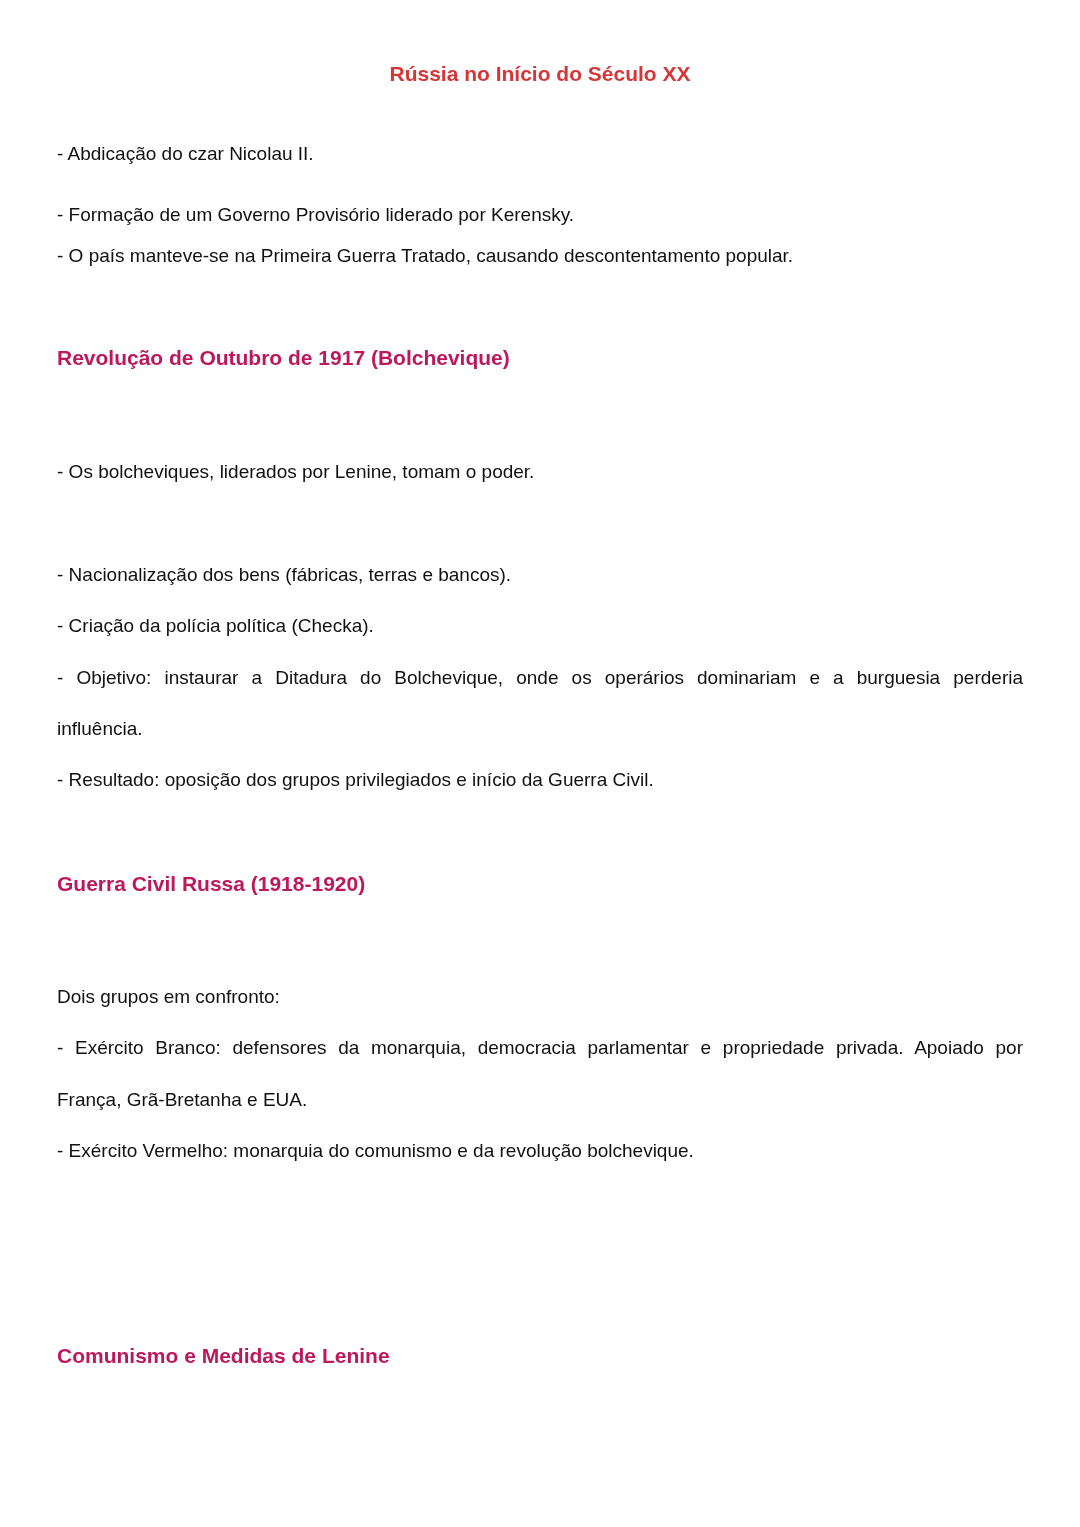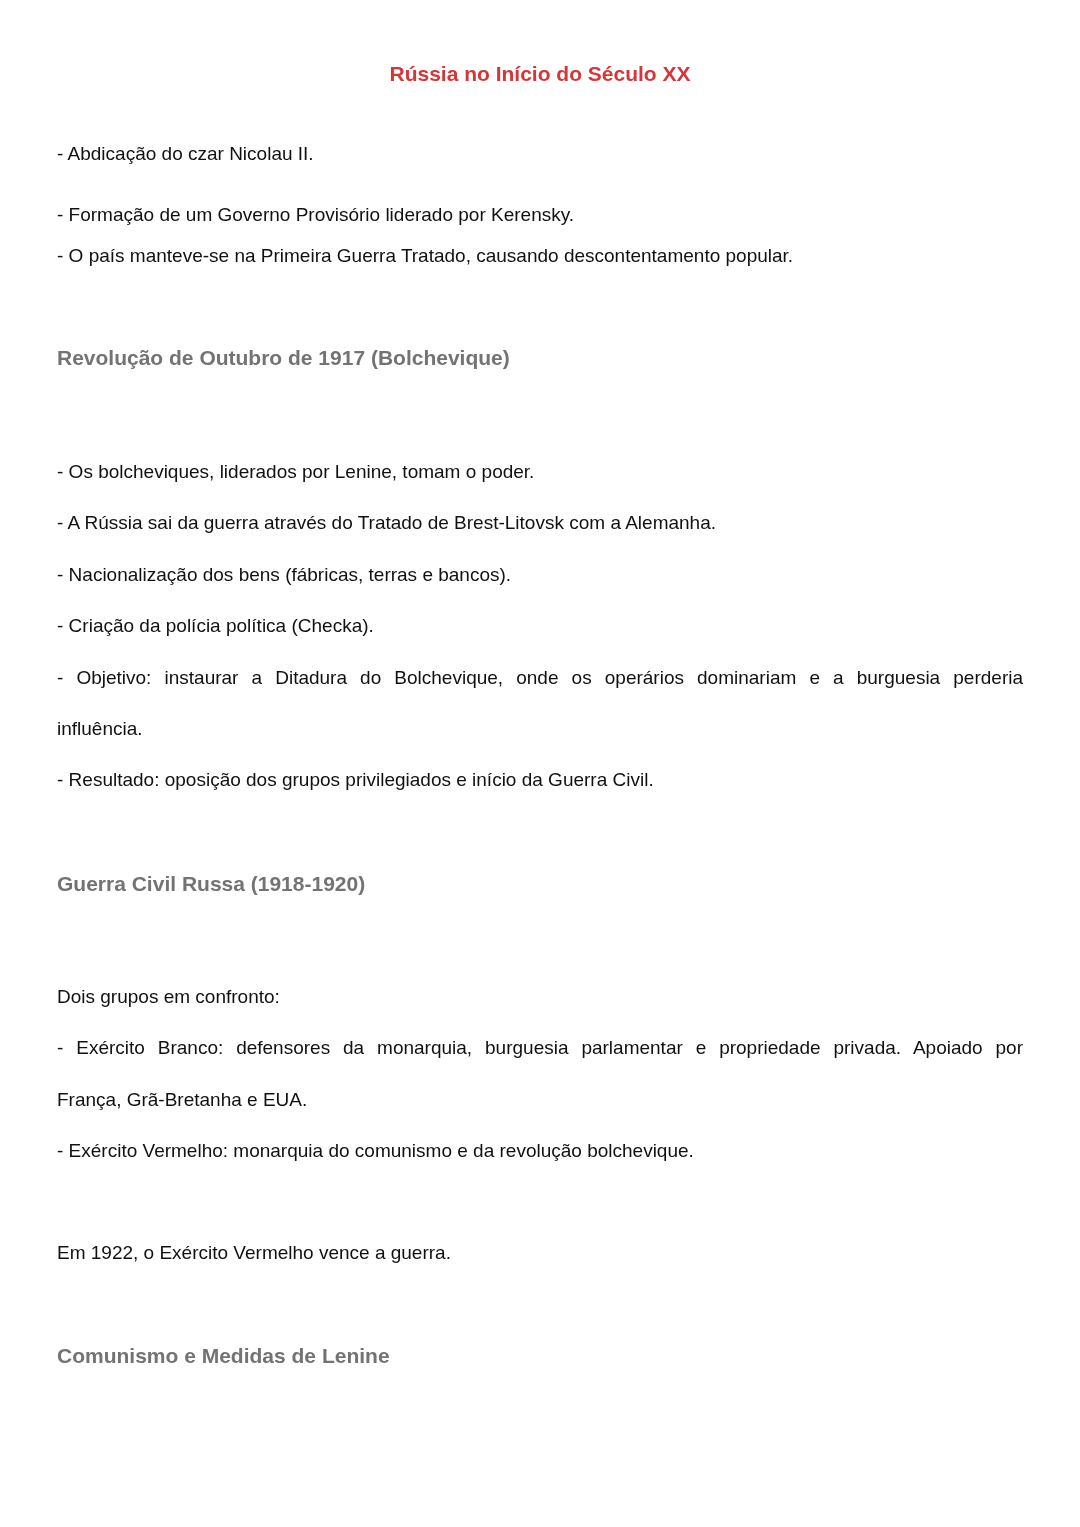--- a/index.html
+++ b/index.html
@@ -1,45 +1,43 @@
 <!DOCTYPE html>
 <html><head>
   <meta charset="utf-8">
   <style>
     html, body { margin: 0; padding: 0; background: #ffffff; }
     body { width: 1080px; height: 1527px; position: relative; overflow: hidden;
       font-family: "Liberation Sans", sans-serif; color: #111111; }
     .page { position: absolute; left: 0; top: 0; width: 1080px; height: 1491px; }
     .title { position: absolute; left: 0; width: 1080px; top: 62px; text-align: center;
       font-size: 21px; font-weight: bold; color: #d63638; }
-    .heading { position: absolute; left: 57px; font-size: 21px; font-weight: bold; color: #737373; }
+    .heading { position: absolute; left: 57px; font-size: 21px; font-weight: bold; color: #be185d; }
     .line { position: absolute; left: 57px; font-size: 19px; line-height: 24px; white-space: nowrap; }
     .justify { position: absolute; left: 57px; width: 966px; font-size: 19px; line-height: 24px;
       text-align: justify; text-align-last: justify; }
   </style>
 </head>
 <body>
 
 <div class="page">
   <div class="title">Rússia no Início do Século XX</div>
 
   <div class="line" style="top:142px">- Abdicação do czar Nicolau II.</div>
   <div class="line" style="top:203px">- Formação de um Governo Provisório liderado por Kerensky.</div>
   <div class="line" style="top:244px">- O país manteve-se na Primeira Guerra Tratado, causando descontentamento popular.</div>
 
   <div class="heading" style="top:346px">Revolução de Outubro de 1917 (Bolchevique)</div>
   <div class="line" style="top:460px">- Os bolcheviques, liderados por Lenine, tomam o poder.</div>
-  <div class="line" style="top:511px">- A Rússia sai da guerra através do Tratado de Brest-Litovsk com a Alemanha.</div>
   <div class="line" style="top:563px">- Nacionalização dos bens (fábricas, terras e bancos).</div>
   <div class="line" style="top:614px">- Criação da polícia política (Checka).</div>
   <div class="justify" style="top:666px">- Objetivo: instaurar a Ditadura do Bolchevique, onde os operários dominariam e a burguesia perderia</div>
   <div class="line" style="top:717px">influência.</div>
   <div class="line" style="top:768px">- Resultado: oposição dos grupos privilegiados e início da Guerra Civil.</div>
 
   <div class="heading" style="top:872px">Guerra Civil Russa (1918-1920)</div>
   <div class="line" style="top:985px">Dois grupos em confronto:</div>
-  <div class="justify" style="top:1036px">- Exército Branco: defensores da monarquia, burguesia parlamentar e propriedade privada. Apoiado por</div>
+  <div class="justify" style="top:1036px">- Exército Branco: defensores da monarquia, democracia parlamentar e propriedade privada. Apoiado por</div>
   <div class="line" style="top:1088px">França, Grã-Bretanha e EUA.</div>
   <div class="line" style="top:1139px">- Exército Vermelho: monarquia do comunismo e da revolução bolchevique.</div>
-  <div class="line" style="top:1241px">Em 1922, o Exército Vermelho vence a guerra.</div>
 
   <div class="heading" style="top:1344px">Comunismo e Medidas de Lenine</div>
 </div>
 
 </body></html>

